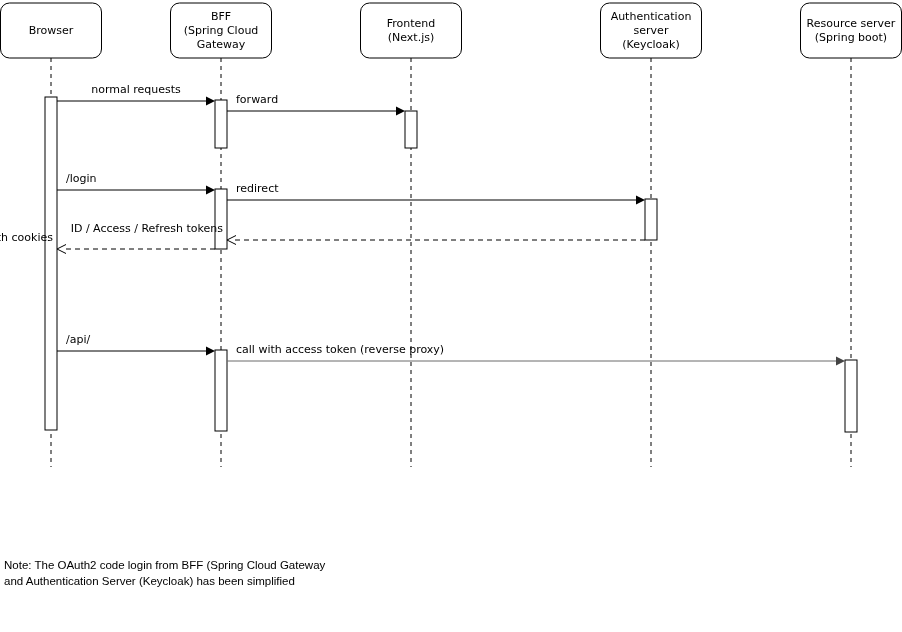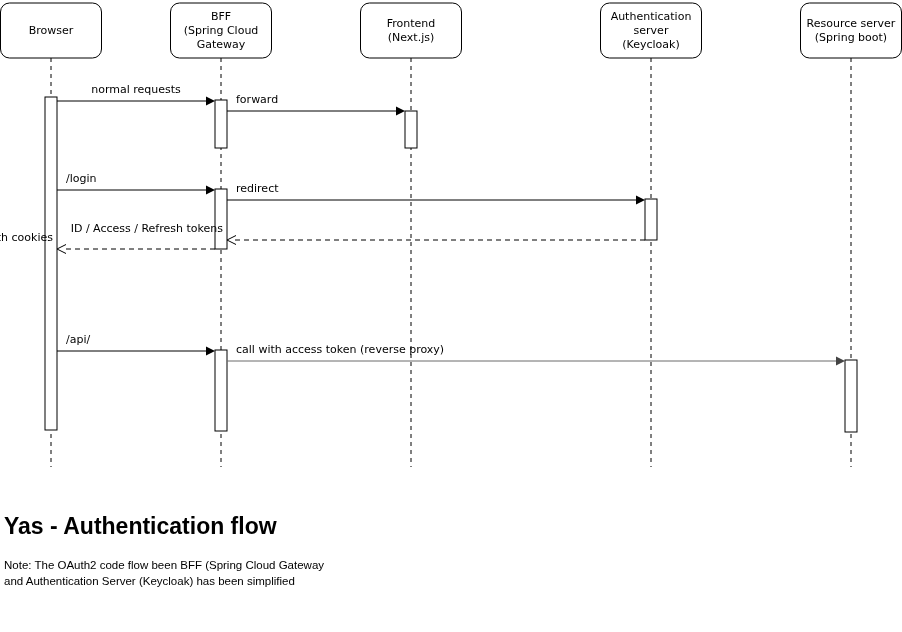--- a/index.html
+++ b/index.html
@@ -205,19 +205,16 @@
         <polygon points="215,351 206,346.5 206,355.5" class="arrow-head-solid"></polygon>
         <text x="66" y="342.5" class="msg-label msg-label-start">/api/</text>
       </g>
       <g>
         <line x1="227" y1="361" x2="838" y2="361" class="msg-line-gray"></line>
         <polygon points="845,361 836,356.5 836,365.5" class="arrow-head-gray"></polygon>
         <text x="236" y="352.5" class="msg-label msg-label-start">call with access token (reverse proxy)</text>
       </g>
     </svg>
 
-  <div id="title-block">
-    <h1 id="diagram-title">Yas - Authentication flow</h1>
-  </div>
-
-  <div id="diagram-note">Note: The OAuth2 code flow been BFF (Spring Cloud Gateway and Authentication Server (Keycloak) has been simplified</div>
+
+  <div id="diagram-note">Note: The OAuth2 code login from BFF (Spring Cloud Gateway and Authentication Server (Keycloak) has been simplified</div>
 
 </div>
 
 </body></html>

